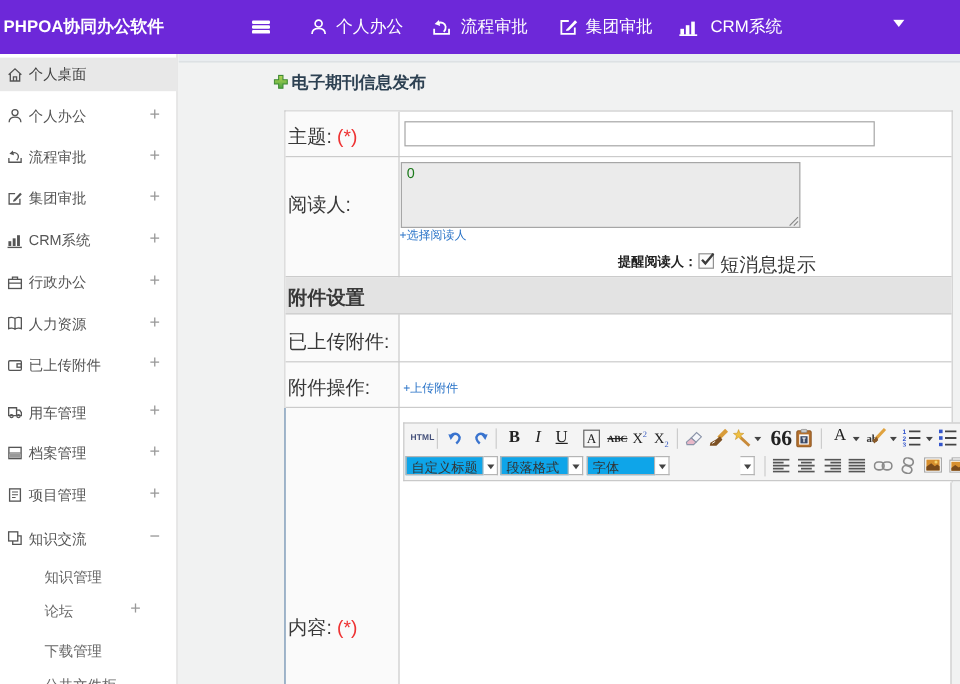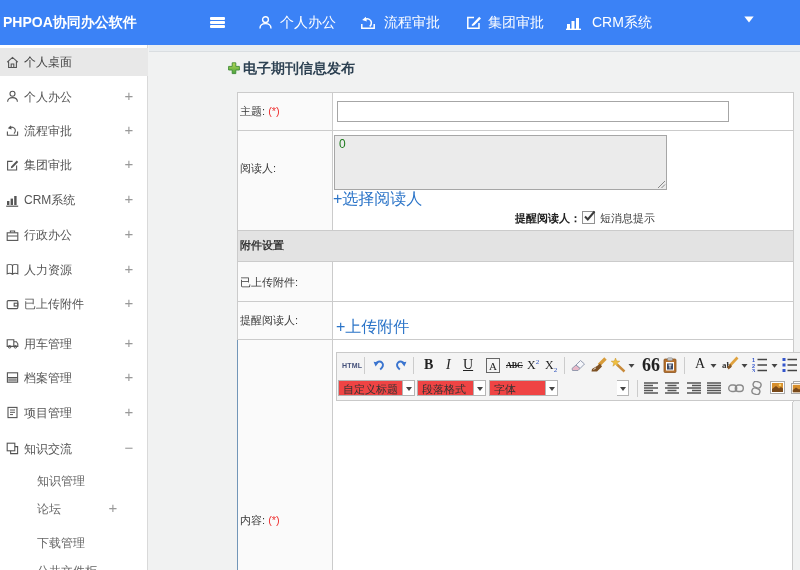--- a/index.html
+++ b/index.html
@@ -1,42 +1,42 @@
 <!DOCTYPE html>
 <html><head>
 <meta charset="utf-8">
 <style>
 *{margin:0;padding:0;box-sizing:border-box;}
 html,body{width:800px;height:570px;overflow:hidden;}
 body{font-family:"Liberation Sans",sans-serif;background:#f1f2f2;position:relative;}
 .abs{position:absolute;}
 
-#hdr{left:0;top:0;width:800px;height:45px;background:#3b82f6;}
+#hdr{left:0;top:0;width:800px;height:45px;background:#6d28d9;}
 #hdr .logo{left:3px;top:0;height:45px;line-height:45px;color:#fff;font-size:14px;font-weight:bold;}
 .nav{color:#fff;font-size:14px;top:0;height:45px;line-height:45px;}
 
 .bar{left:210px;width:15px;height:2.5px;background:#fff;border-radius:1px;}
 
 #side{left:0;top:45px;width:148px;height:525px;background:#fff;border-right:1px solid #d9d9d9;}
 .sel{left:0;top:3px;width:148px;height:28px;background:#e8e8e8;}
 .mi{left:24px;font-size:12px;color:#555;height:14px;line-height:14px;}
 .pl{left:122px;width:14px;text-align:center;font-size:15px;color:#999;height:16px;line-height:14px;font-weight:400;}
 .sub{left:37px;font-size:12px;color:#666;height:14px;line-height:14px;}
 .ic{left:6px;width:13px;height:13px;}
 
 #strip{left:149px;top:45px;width:651px;height:7px;background:#e9edf0;border-bottom:1px solid #dadee1;}
 #title{left:243px;top:60px;font-size:14px;font-weight:bold;color:#2d4152;}
-.lbl{font-size:11px;color:#383838;}
+.lbl{font-size:16px;color:#383838;}
 .red{color:#e33;}
-.lnk{font-size:16px;color:#2b74c8;}
+.lnk{font-size:10px;color:#2b74c8;}
 
 .ti{position:absolute;color:#222;}
 .srf{font-family:"Liberation Serif",serif;}
 .sep{position:absolute;top:4px;width:1px;height:17px;background:#ccc;}
-.ddl{position:absolute;top:27px;height:16px;background:#ef4444;border:1px solid #b5b5b5;}
+.ddl{position:absolute;top:27px;height:16px;background:#0ea5e9;border:1px solid #b5b5b5;}
 .ddl span{font-size:11px;color:#333;display:block;padding:1px 0 0 4px;white-space:nowrap;overflow:hidden;}
 .ddb{position:absolute;top:27px;width:12px;height:16px;background:#fff;border:1px solid #b5b5b5;border-left:none;}
 .ddb::after{content:"";position:absolute;left:2.5px;top:5.5px;border:3.5px solid transparent;border-top:4.5px solid #444;}
 </style>
 </head>
 <body>
 <div id="hdr" class="abs">
   <div class="logo abs">PHPOA协同办公软件</div>
   <div class="bar abs" style="top:17px"></div>
   <div class="bar abs" style="top:21px"></div>
@@ -186,21 +186,21 @@
   <div class="abs" style="left:0;top:37px;width:555px;height:1px;background:#cbcbcb;"></div>
   <div class="abs" style="left:0;top:137px;width:555px;height:1px;background:#cbcbcb;"></div>
   <div class="abs" style="left:0;top:138px;width:555px;height:31px;background:#e3e3e3;border-bottom:1px solid #cbcbcb;"></div>
   <div class="abs" style="left:0;top:208px;width:555px;height:1px;background:#cbcbcb;"></div>
   <div class="abs" style="left:0;top:246px;width:555px;height:1px;background:#cbcbcb;"></div>
 
   <div class="lbl abs" style="left:2px;top:11px;">主题: <span class="red">(*)</span></div>
   <div class="lbl abs" style="left:2px;top:68px;">阅读人:</div>
   <div class="lbl abs" style="left:2px;top:145px;font-weight:bold;">附件设置</div>
   <div class="lbl abs" style="left:2px;top:182px;">已上传附件:</div>
-  <div class="lbl abs" style="left:2px;top:220px;">提醒阅读人:</div>
+  <div class="lbl abs" style="left:2px;top:220px;">附件操作:</div>
   <div class="lbl abs" style="left:2px;top:420px;">内容: <span class="red">(*)</span></div>
 
   <div class="abs" style="left:99px;top:8px;width:392px;height:21px;border:1px solid #a6a6a6;background:#fff;"></div>
 
   <div class="abs" style="left:96px;top:42px;width:333px;height:55px;border:1px solid #a6a6a6;background:#ebebeb;">
     <div class="abs" style="left:4px;top:1px;font-size:12px;color:#1c7a1c;">0</div>
     <svg class="abs" style="right:0;bottom:0" width="9" height="9" viewBox="0 0 9 9">
         <path d="M8 1 L1 8 M8 4.5 L4.5 8" stroke="#888" stroke-width="1"></path>
       </svg>
   </div>

